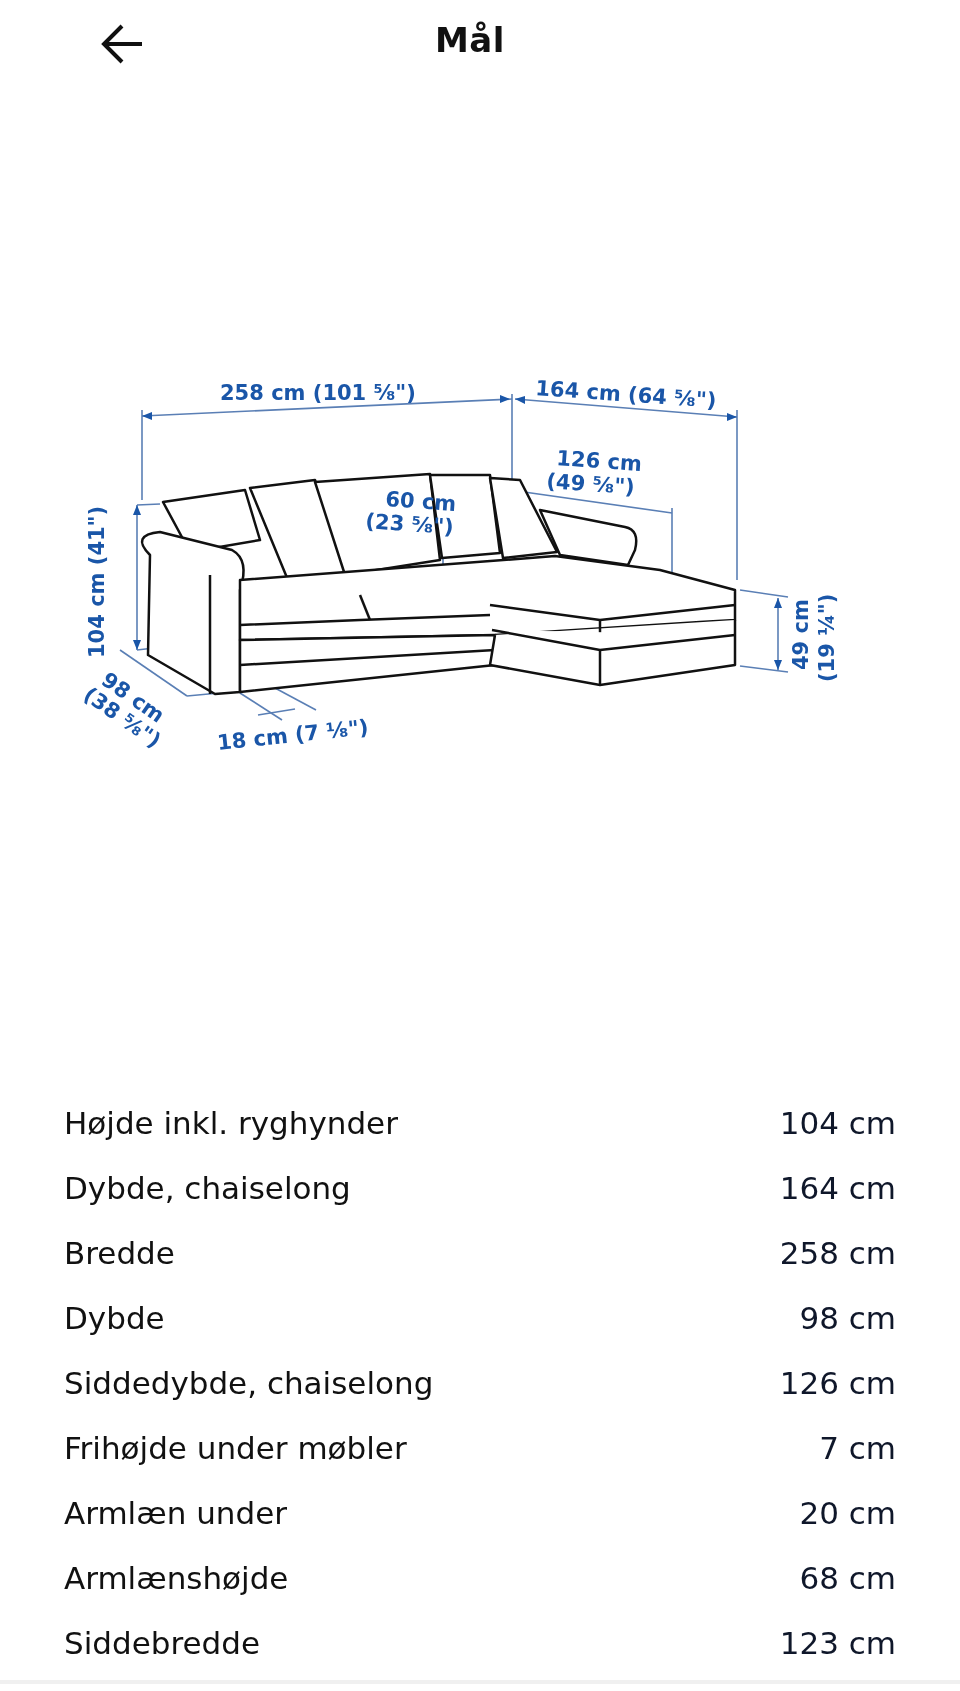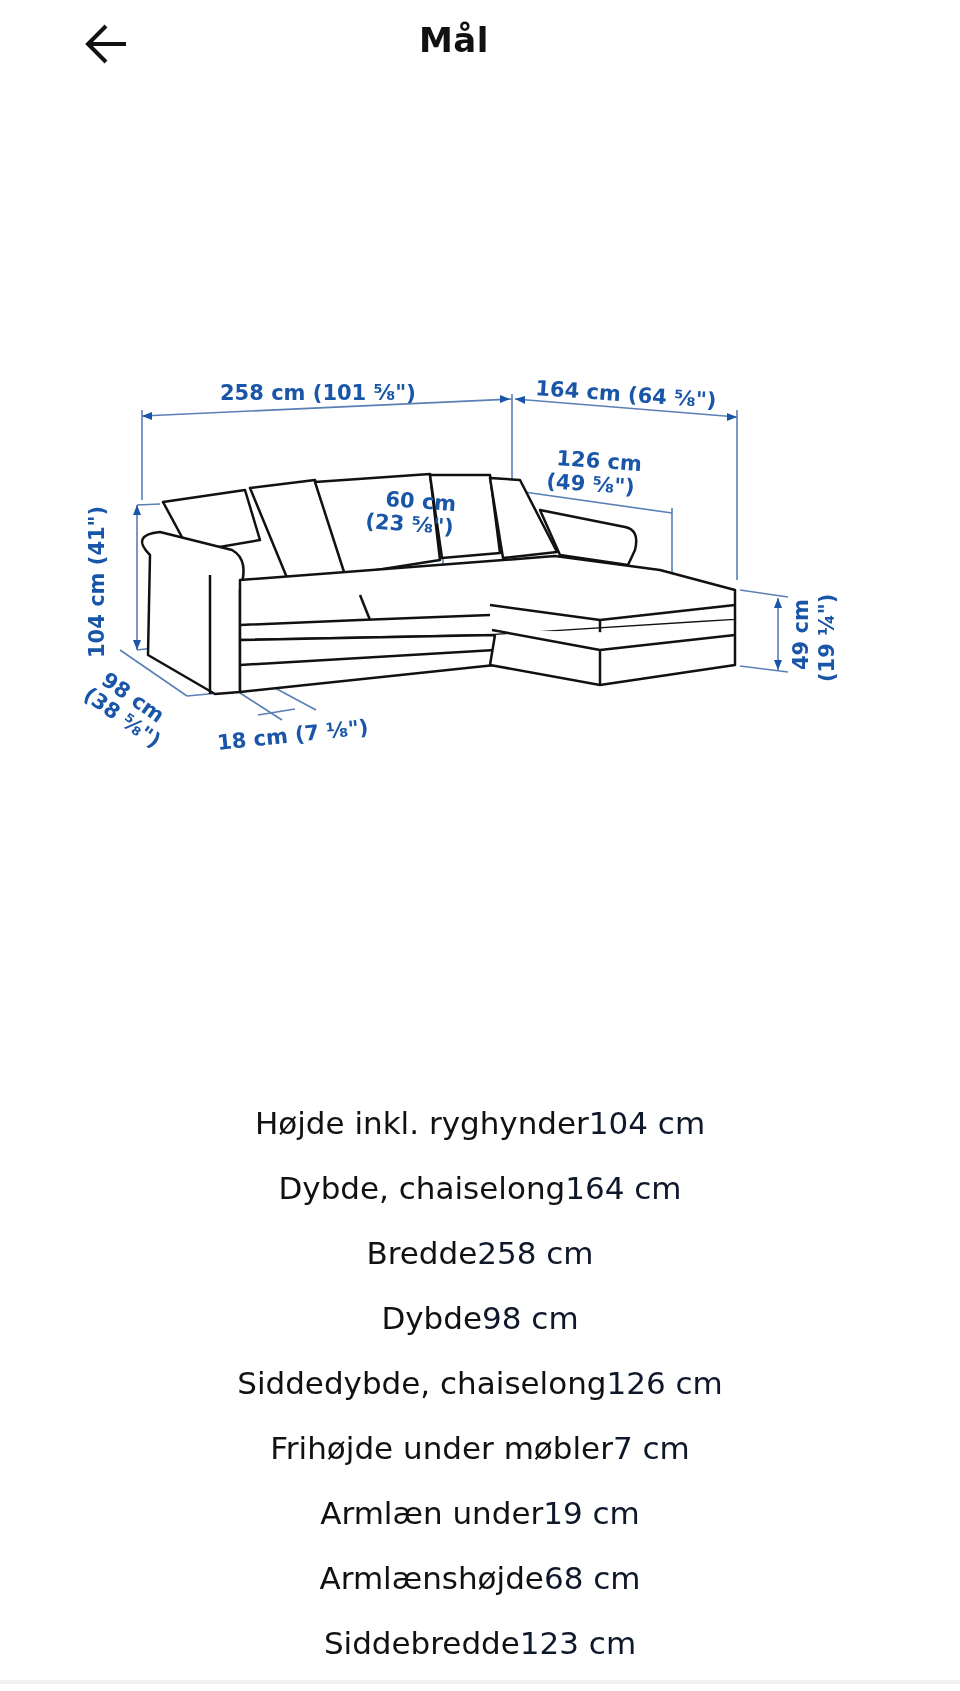--- a/index.html
+++ b/index.html
@@ -1,23 +1,23 @@
 <!DOCTYPE html>
 <html><head>
 <meta charset="utf-8">
 <style>
   html, body { margin:0; padding:0; background:#ffffff; }
   body { width:960px; height:1691px; position:relative; overflow:hidden; font-family:"DejaVu Sans", sans-serif; color:#111; }
-  .header { position:absolute; top:0; left:0; width:908px; height:90px; }
+  .header { position:absolute; top:0; left:16px; width:908px; height:90px; }
   .back-btn { position:absolute; left:78px; top:18px; width:56px; height:52px; display:flex; align-items:center; justify-content:center; cursor:pointer; }
   .title { position:absolute; left:0; right:0; top:20px; text-align:center; font-size:34px; font-weight:bold; letter-spacing:0.5px; }
   .drawing { position:absolute; left:60px; top:380px; width:840px; height:440px; }
   .dim { fill:#1a56a8; font-family:"DejaVu Sans", sans-serif; font-weight:bold; font-size:21px; }
   .specs { position:absolute; left:64px; top:1090px; width:832px; }
-  .row { display:flex; justify-content:center; align-items:center; height:65px; font-size:31px; }
+  .row { display:flex; justify-content:space-between; align-items:center; height:65px; font-size:31px; }
   .row .label { color:#111; }
   .row .value { color:#0f172a; }
   .bottom-line { position:absolute; left:0; top:1680px; width:960px; height:4px; background:#f0f0f0; }
 </style>
 </head>
 <body>
 
 <div class="header">
   <div class="back-btn">
     <svg width="44" height="44" viewBox="0 0 44 44">
@@ -128,21 +128,21 @@
   <div class="row">
       <span class="label">Siddedybde, chaiselong</span>
       <span class="value">126 cm</span>
     </div>
   <div class="row">
       <span class="label">Frihøjde under møbler</span>
       <span class="value">7 cm</span>
     </div>
   <div class="row">
       <span class="label">Armlæn under</span>
-      <span class="value">19 cm</span>
+      <span class="value">20 cm</span>
     </div>
   <div class="row">
       <span class="label">Armlænshøjde</span>
       <span class="value">68 cm</span>
     </div>
   <div class="row">
       <span class="label">Siddebredde</span>
       <span class="value">123 cm</span>
     </div>
 </div>

